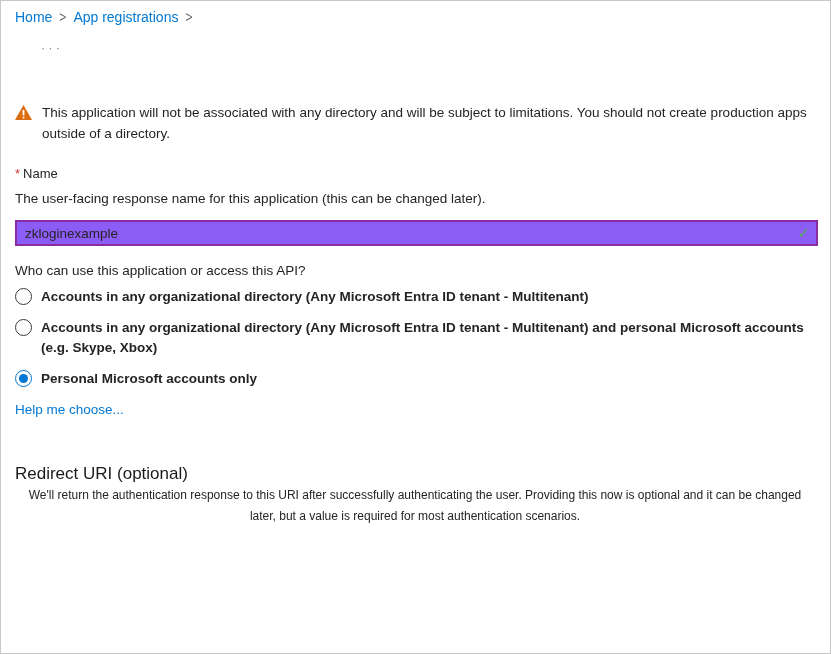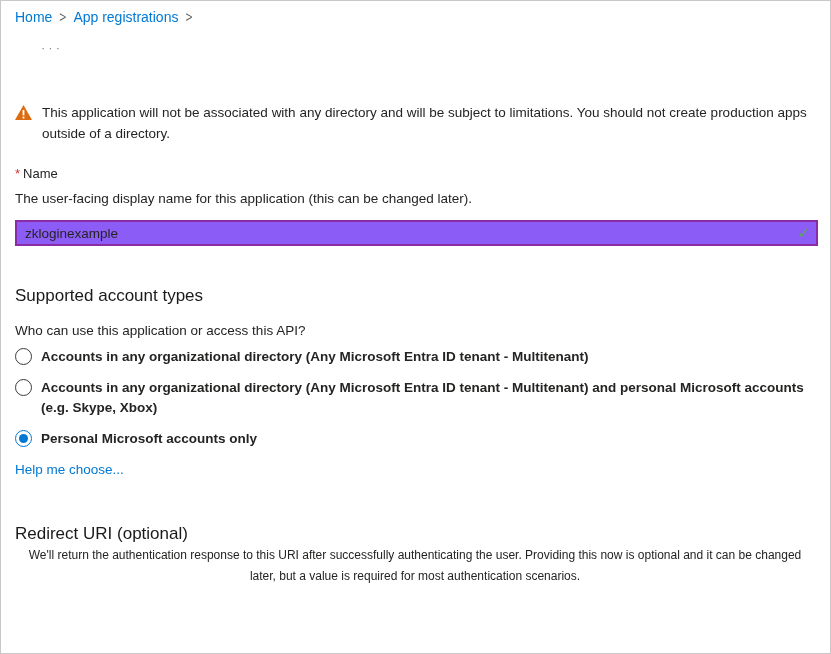--- a/index.html
+++ b/index.html
@@ -101,28 +101,27 @@
         <rect x="7.15" y="10.9" width="1.7" height="1.7" fill="#ffffff"></rect>
       </svg>
     </span>
     <div class="warning-text">This application will not be associated with any directory and will be subject to limitations. You should not create production apps outside of a directory.</div>
   </div>
 
   
   <div class="field-label">
     <span class="req">*</span><span>Name</span>
   </div>
-  <div class="field-desc">The user-facing display name for this application (this can be changed later).</div>
+  <div class="field-desc">The user-facing response name for this application (this can be changed later).</div>
   <div class="input-wrap">
     <input class="text-input" type="text" value="zkloginexample" style="">
     <span class="valid-check">✓</span>
   </div>
 
   
-  <div class="section-heading">Supported account types</div>
   <div class="section-question">Who can use this application or access this API?</div>
 
   <div class="radio-group">
     <div class="radio-row">
       <span class="radio-circle"></span>
       <span class="radio-label">Accounts in any organizational directory (Any Microsoft Entra ID tenant - Multitenant)</span>
     </div>
     <div class="radio-row">
       <span class="radio-circle"></span>
       <span class="radio-label">Accounts in any organizational directory (Any Microsoft Entra ID tenant - Multitenant) and personal Microsoft accounts (e.g. Skype, Xbox)</span>

